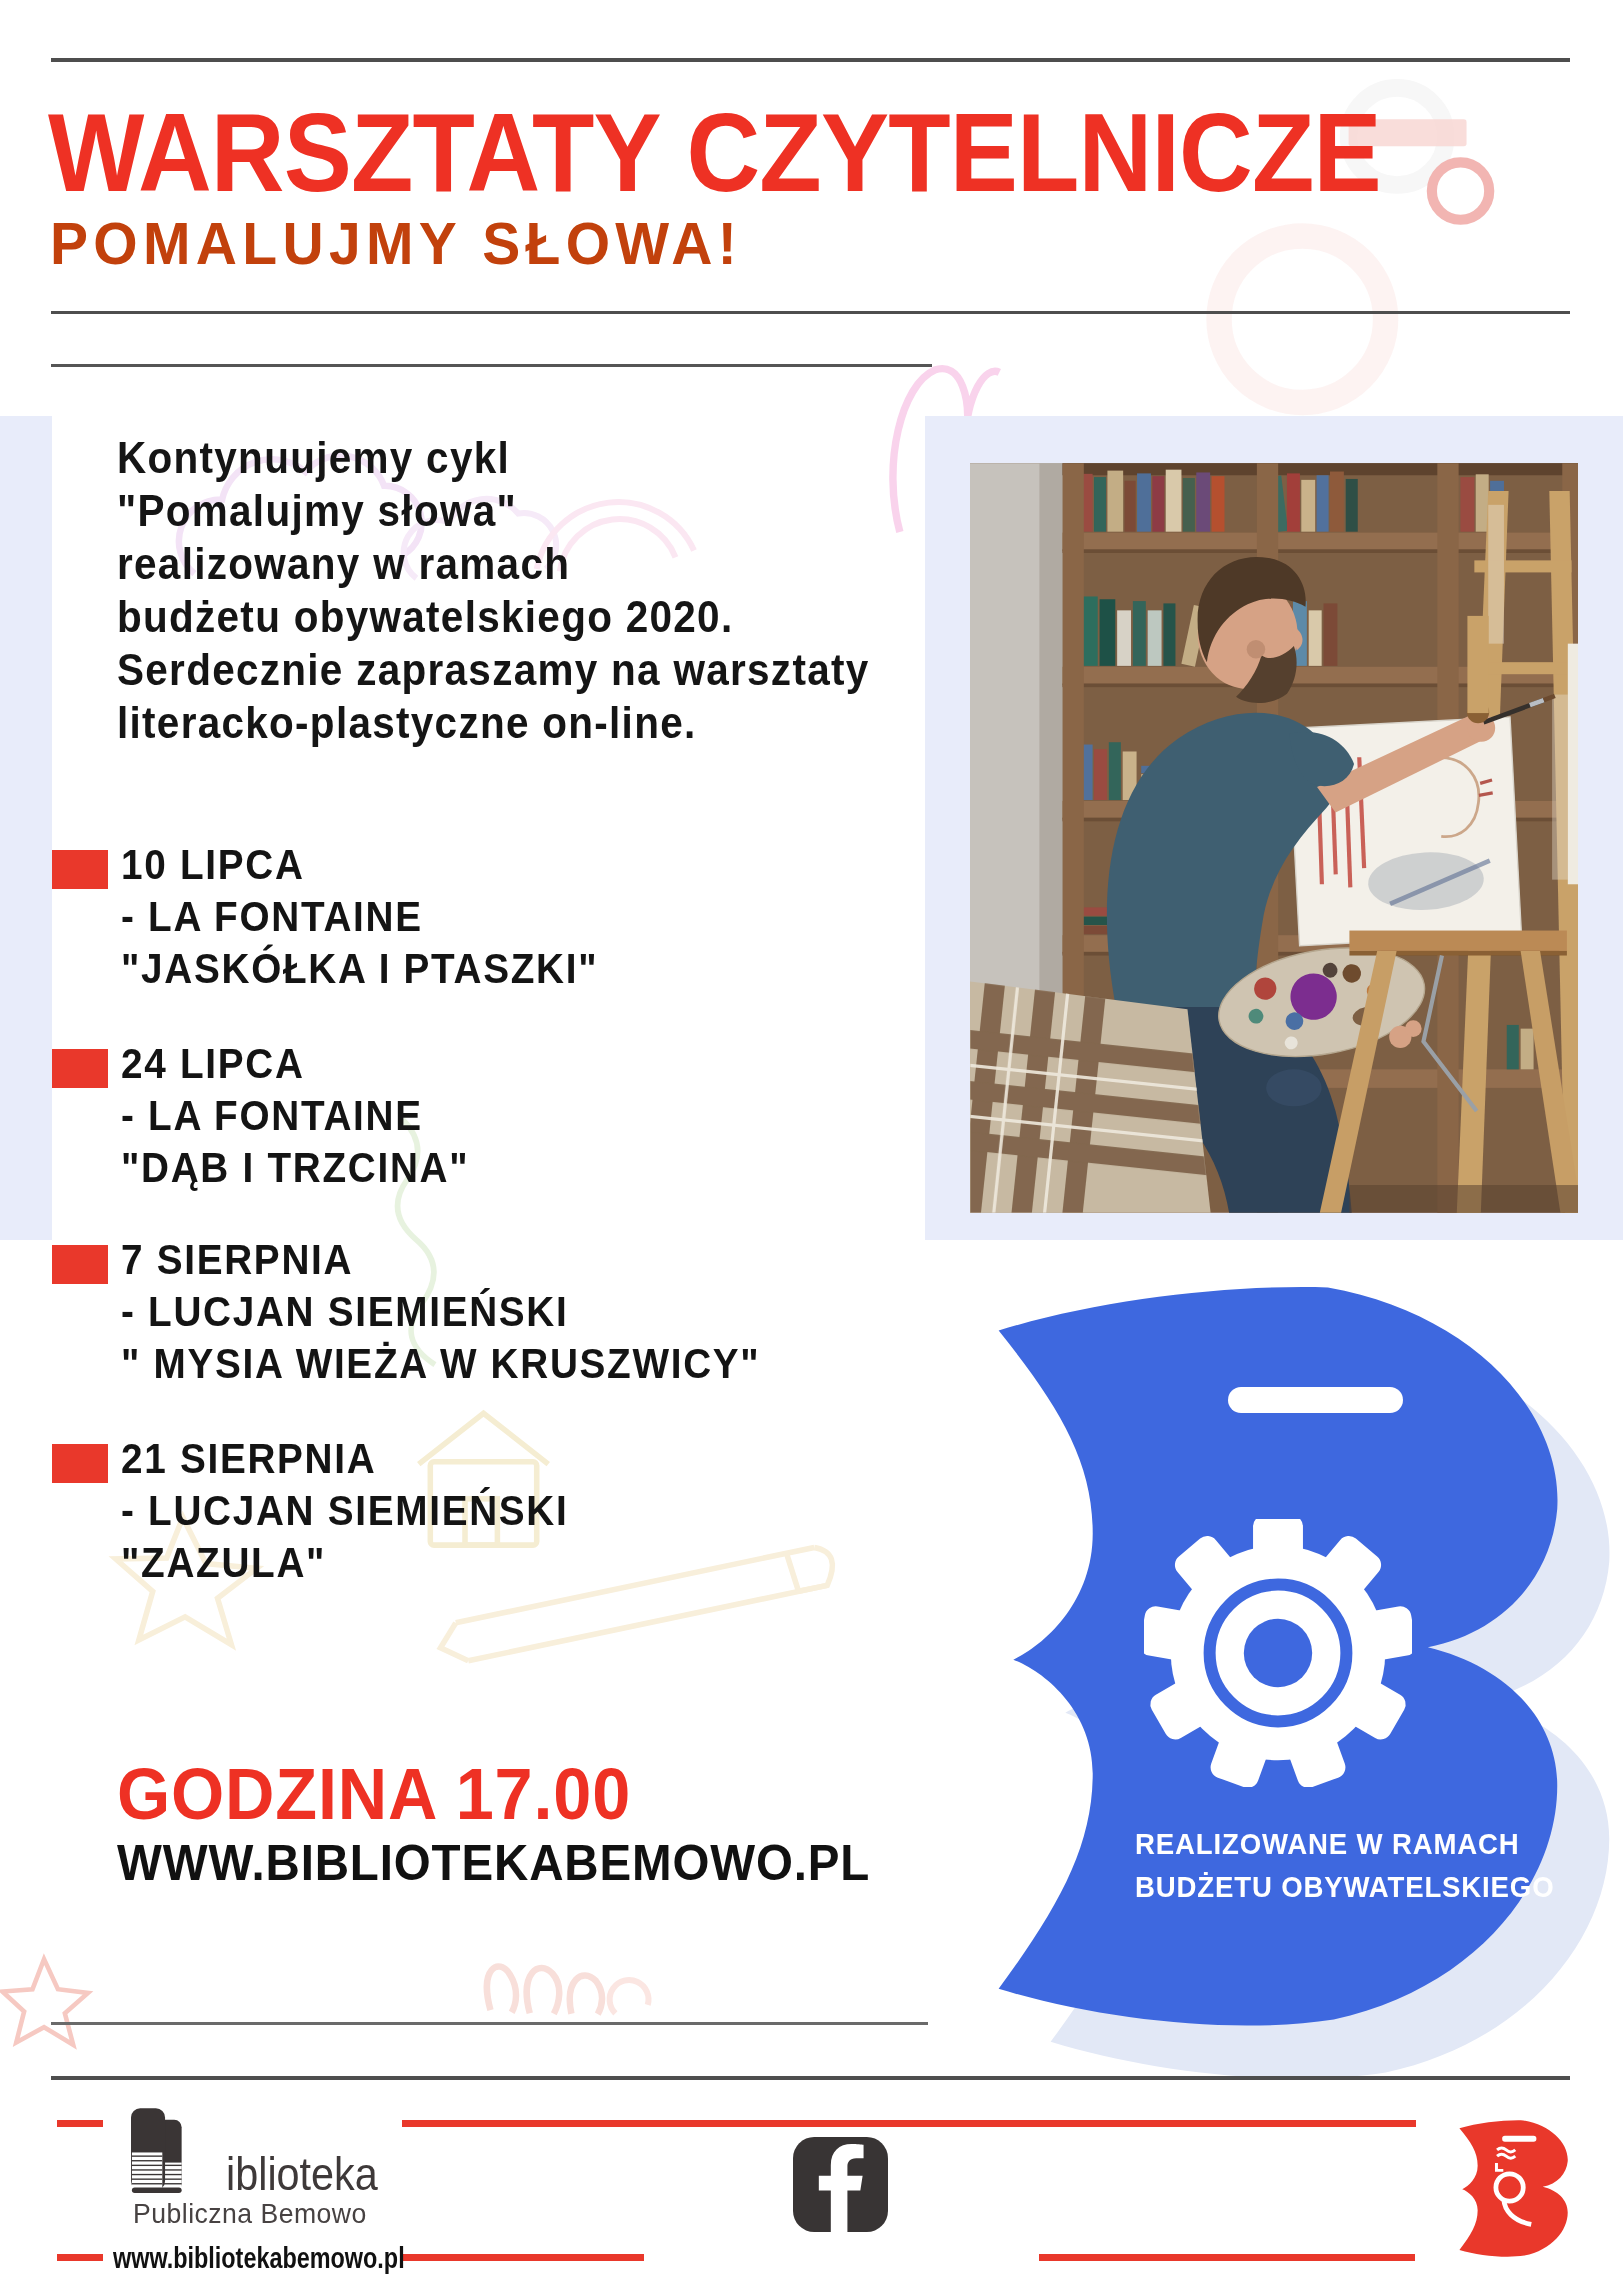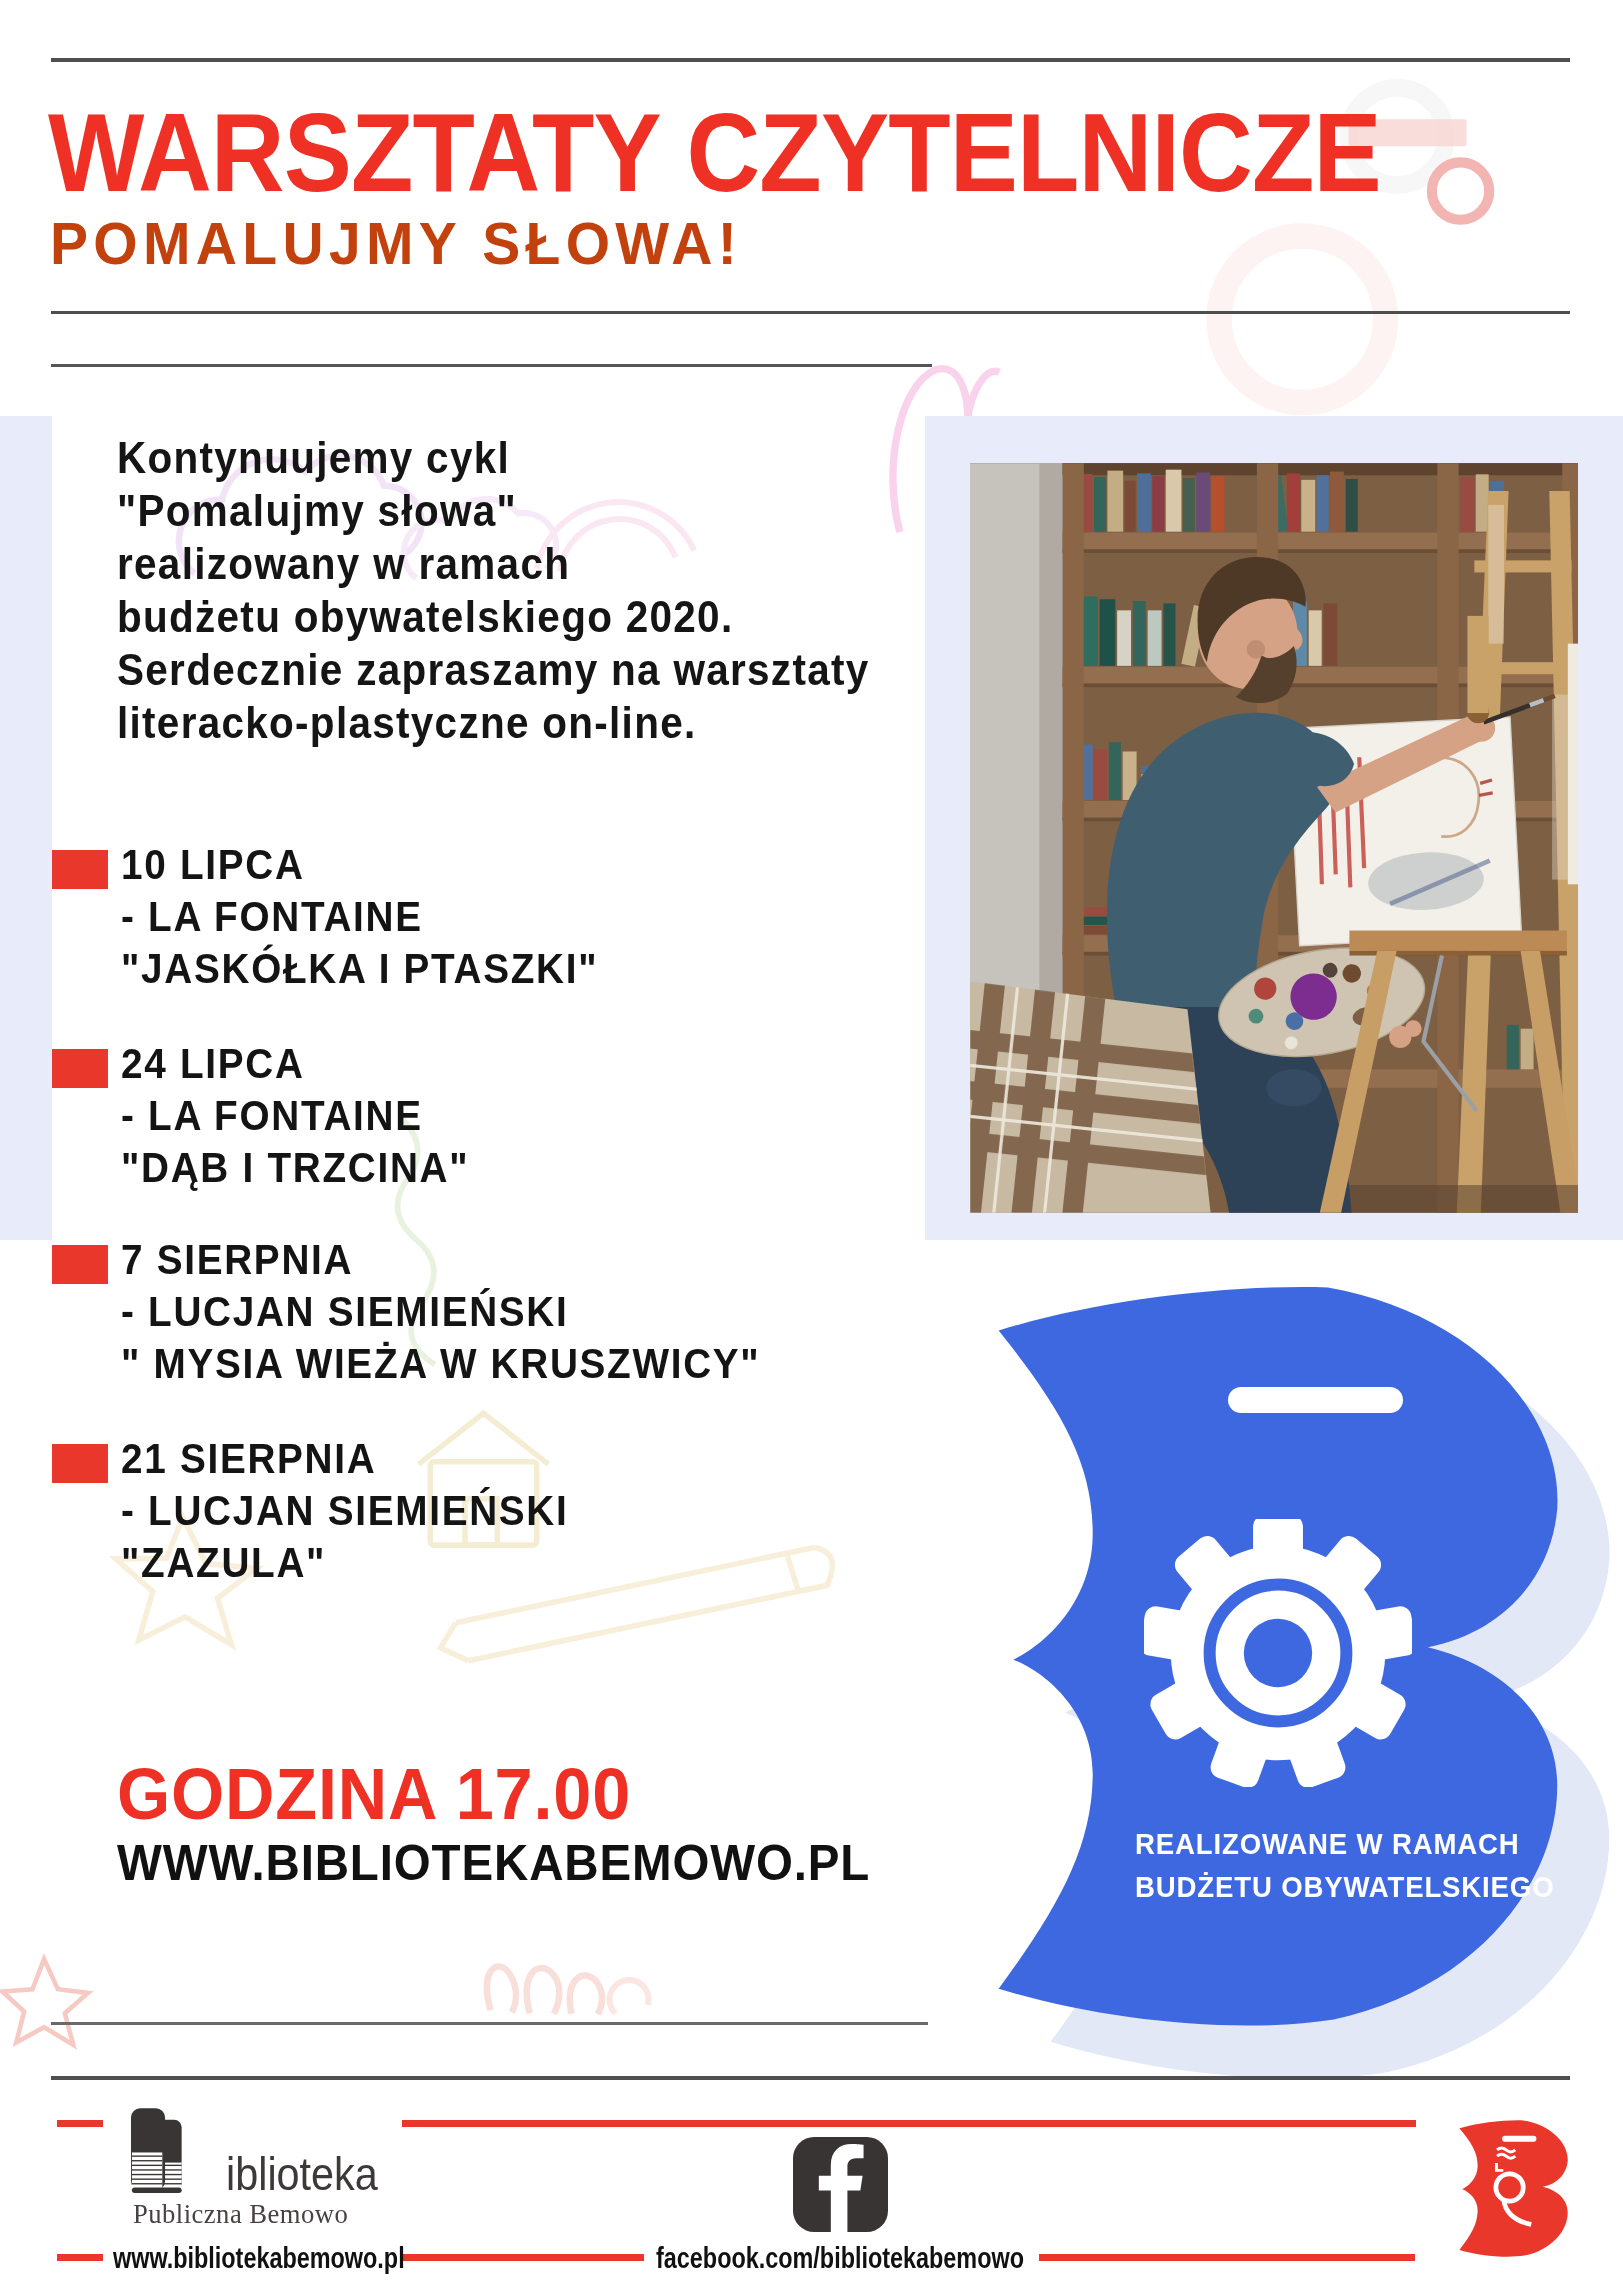--- a/index.html
+++ b/index.html
@@ -339,34 +339,31 @@
         <path d="M2 144 H68"></path>
           <path d="M2 154 H68"></path>
           <path d="M2 164 H68"></path>
       </g>
     </g>
     <rect x="2" y="172" width="108" height="12" rx="6" fill="#3a3535"></rect>
   </svg>
   <div class="abs" style="left:189px;top:2146px;font-size:47px;color:#3e3939;font-weight:400;letter-spacing:0;white-space:nowrap;margin-left:37px;">
     <span class="sx" style="transform:scaleX(.88);">iblioteka</span>
   </div>
-  <div class="abs" style="left:133px;top:2198px;font-size:28px;color:#474242;font-weight:400;letter-spacing:0.5px;white-space:nowrap;font-family:Liberation Serif, serif;">
+  <div class="abs" style="left:133px;top:2198px;font-size:28px;color:#474242;font-weight:400;letter-spacing:0.5px;white-space:nowrap;">
     <span class="sx" style="transform:scaleX(.95);">Publiczna Bemowo</span>
   </div>
   <div class="abs bold" style="left:113px;top:2241px;font-size:30px;color:#111;letter-spacing:0;white-space:nowrap;cursor:pointer;">
     <span class="sx" style="transform:scaleX(.78);">www.bibliotekabemowo.pl</span>
   </div>
 
   <svg class="abs" style="left:793px;top:2137px;cursor:pointer;" width="95" height="95" viewBox="0 0 206 206">
     <rect width="206" height="206" rx="46" fill="#383434"></rect>
     <path fill="#ffffff" d="M118 206 V116 h28 l5 -32 h-33 V64 c0 -10 5 -18 19 -18 h16 V17 c-4 -1 -15 -2 -26 -2 c-27 0 -45 16 -45 46 v23 H56 v32 h26 v90 Z"></path>
   </svg>
-  <div class="abs bold" style="left:656px;top:2241px;font-size:30px;color:#111;letter-spacing:0;white-space:nowrap;cursor:pointer;">
-    <span class="sx" style="transform:scaleX(.78);">facebook.com/bibliotekabemowo</span>
-  </div>
 
   <svg class="abs" style="left:1456px;top:2117px;" width="114" height="142" viewBox="0 0 100 125" preserveAspectRatio="none">
     <path fill="#e9382b" d="M 3 10 C 20 5 42 2.5 59 3 C 83 7 99 23 98 39 C 97 50 89 59 76 61.5 C 89 64.5 98 73 98 84 C 98 100 84 117 60 122 C 43 124.5 20 122 3 117 C 13 104 19 94 19 82 C 19 72 11 65.5 5.5 63.5 C 11 61 19 54 19 43 C 19 31 13 22 3 10 Z"></path>
     <g stroke="#ffffff" fill="none">
       <rect x="40.5" y="16.4" width="30" height="5.4" rx="2.4" fill="#ffffff" stroke="none"></rect>
       <path d="M36 29 q4 -3.5 8 0 t8 0" stroke-width="2.6"></path>
       <path d="M36 34.5 q4 -3.5 8 0 t8 0" stroke-width="2.6"></path>
       <path d="M35.5 40.5 v6.5 h6" stroke-width="2.6"></path>
       <circle cx="47" cy="62" r="12" stroke-width="4.2"></circle>
       <path d="M42 73 C 42.5 82 50 91.5 66 94.5" stroke-width="4.2"></path>

